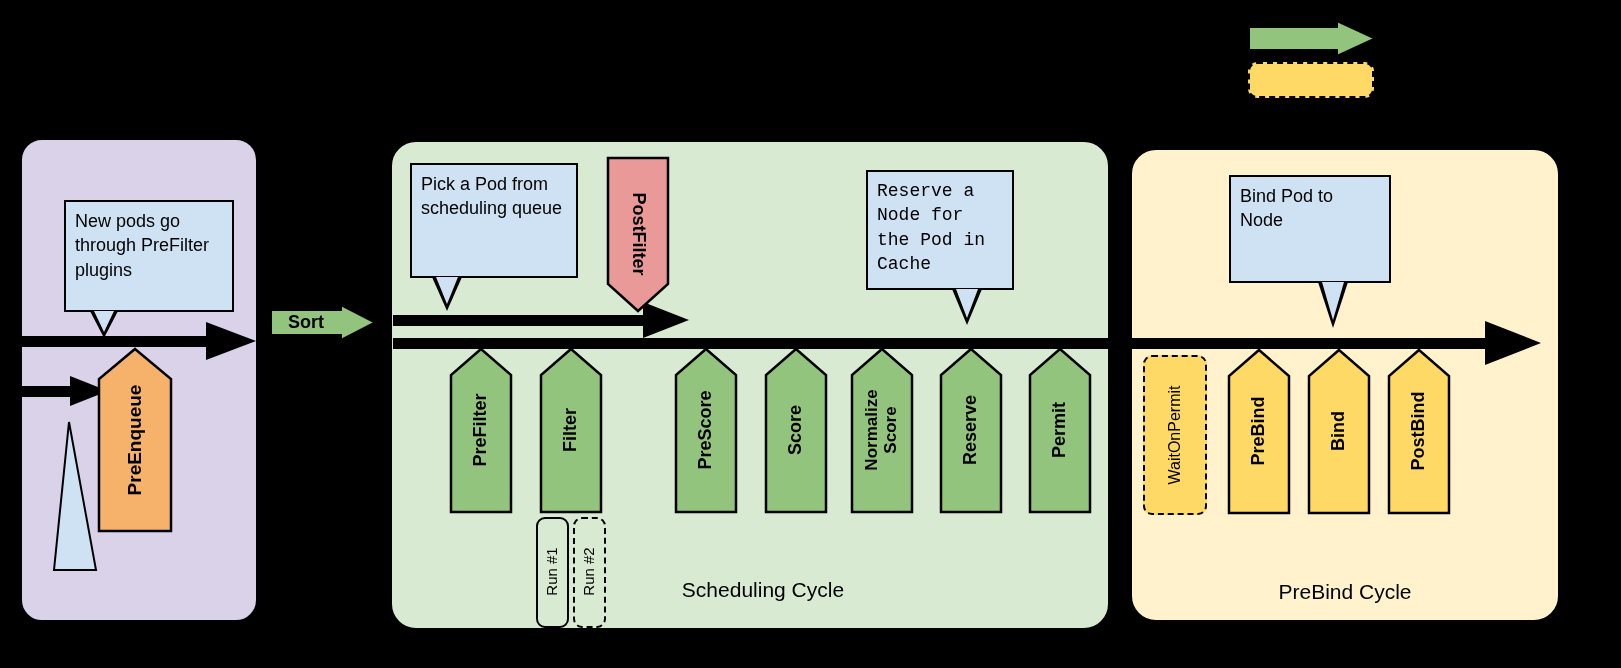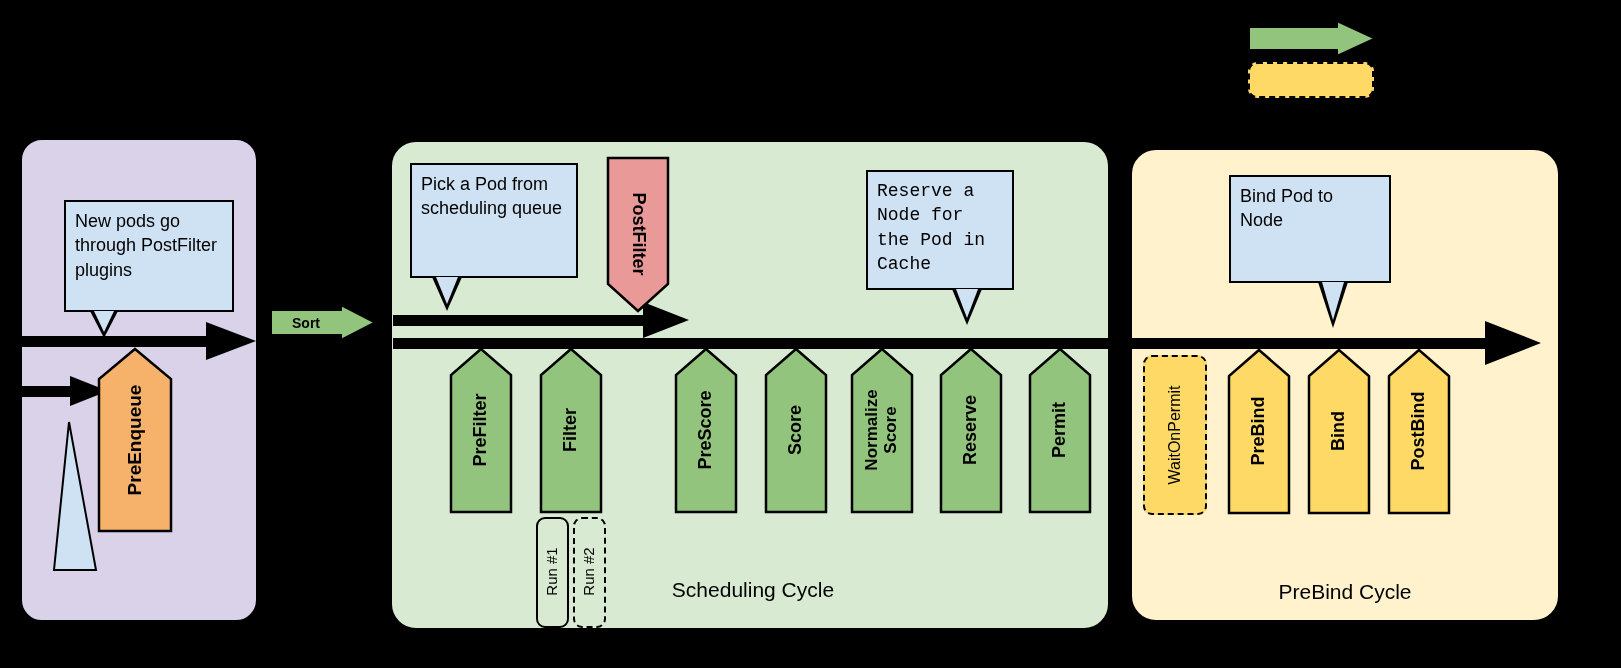--- a/index.html
+++ b/index.html
@@ -33,41 +33,41 @@
 
   .gated { position:absolute; background:#cfe2f3; border:2px solid #000;
            display:flex; align-items:center; justify-content:center; font-size:17px; }
 
   .dashedbox { position:absolute; background:#ffd966; border:2.5px dashed #000; border-radius:9px; }
   .runtag { position:absolute; background:#d9ead3; }
   .run-solid  { border:2px solid #000; border-radius:9px; }
   .run-dashed { border:2px dashed #000; border-radius:9px; }
 
   .sort-text { position:absolute; display:flex; align-items:center; justify-content:center;
-               font-weight:bold; font-size:14px; color:#000; }
+               font-weight:bold; font-size:18px; color:#000; }
 </style>
 </head>
 <body>
 
 <div class="stage">
 
   <svg class="shape" style="left:1248px; top:20px;" width="129" height="37">
     <polygon points="1,7 89,7 89,1 127,18.5 89,36 89,30 1,30" stroke="#000" stroke-width="2" fill="#93c47d"></polygon>
   </svg>
   <div class="dashedbox" style="left:1248px; top:62px; width:126px; height:36px;"></div>
 
   <div class="box purple" style="left:20px; top:138px; width:238px; height:484px;"></div>
 
   <div class="box greenbox" style="left:390px; top:140px; width:720px; height:490px;"></div>
-  <div class="cycle-title" style="left:393px; top:578px; width:720px;">Scheduling Cycle</div>
+  <div class="cycle-title" style="left:403px; top:578px; width:720px;">Scheduling Cycle</div>
 
   <div class="box yellowbox" style="left:1130px; top:148px; width:430px; height:474px;"></div>
   <div class="cycle-title" style="left:1130px; top:580px; width:430px;">PreBind Cycle</div>
 
-  <div class="bubble" style="left:64px; top:200px; width:170px; height:112px;">New pods go through PostFilter plugins</div>
+  <div class="bubble" style="left:64px; top:200px; width:170px; height:112px;">New pods go through PreFilter plugins</div>
   <div class="tail" style="left:90px; top:311px; border-left:14px solid transparent; border-right:14px solid transparent; border-top:27px solid #000;"></div>
   <div class="tail" style="left:94px; top:311px; border-left:10px solid transparent; border-right:10px solid transparent; border-top:21px solid #cfe2f3;"></div>
 
   <svg class="shape" style="left:52px; top:420px;" width="46" height="152">
     <polygon points="17,2 2,150 44,150" stroke="#000" stroke-width="2" fill="#cfe2f3"></polygon>
   </svg>
 
   <div class="shaft" style="left:0; top:336px; width:206px; height:11px;"></div>
   <div class="head" style="left:206px; top:322px; border-top:19px solid transparent; border-bottom:19px solid transparent; border-left:50px solid #000;"></div>
 

